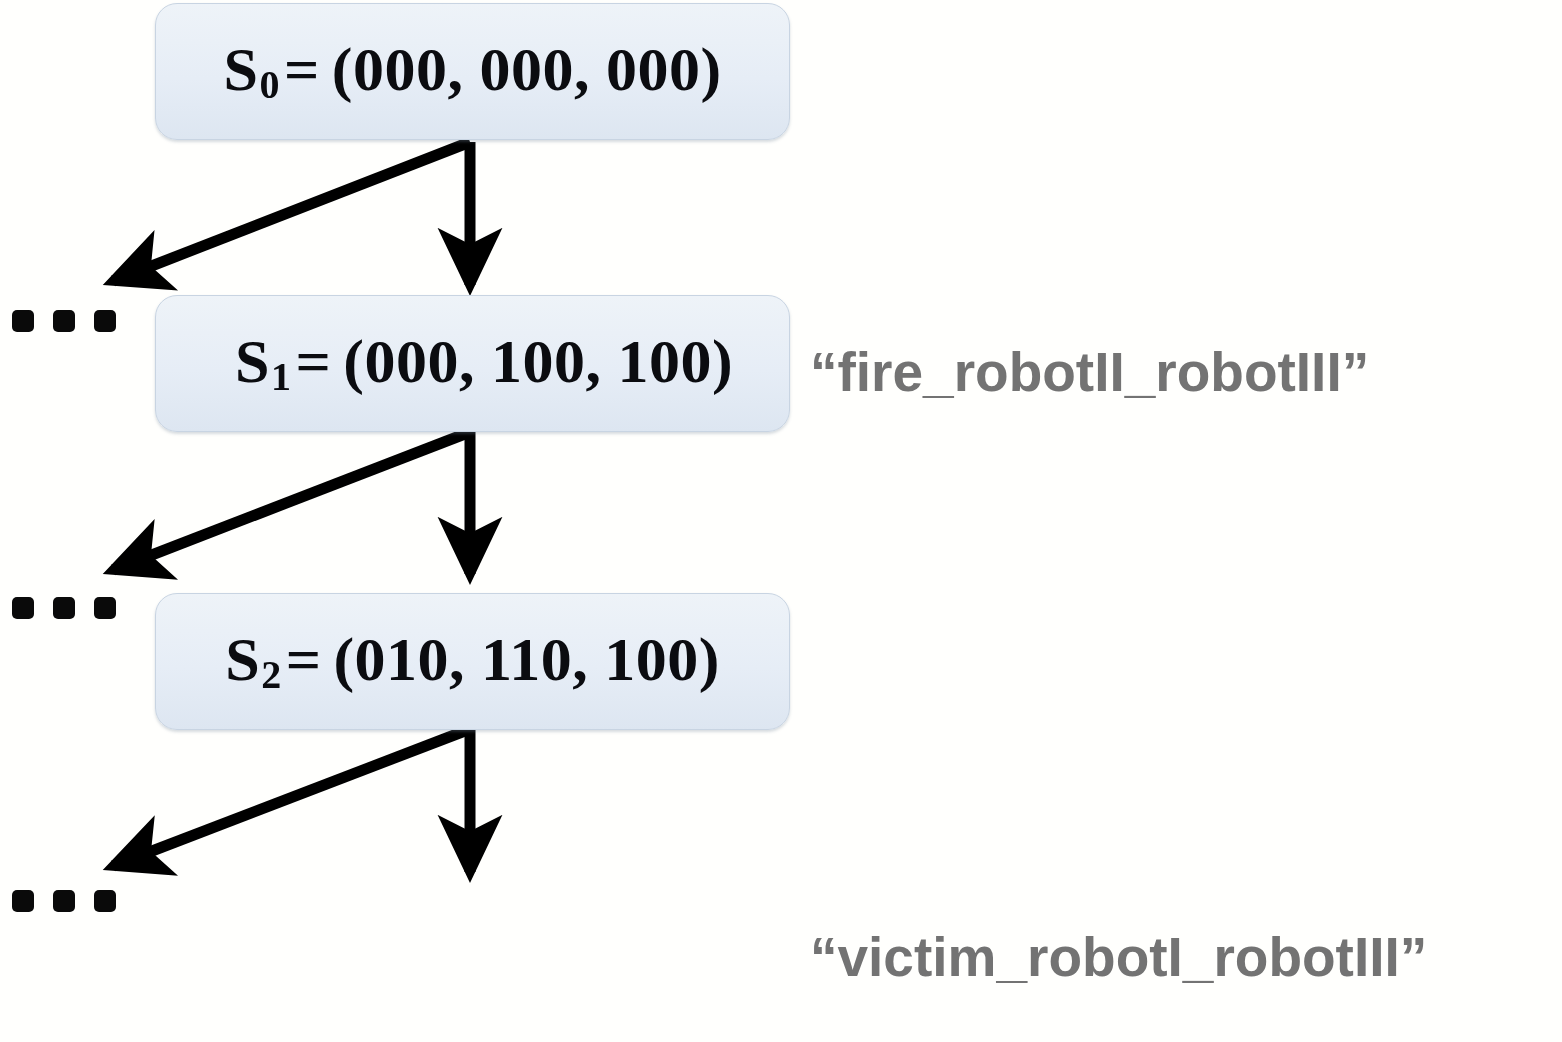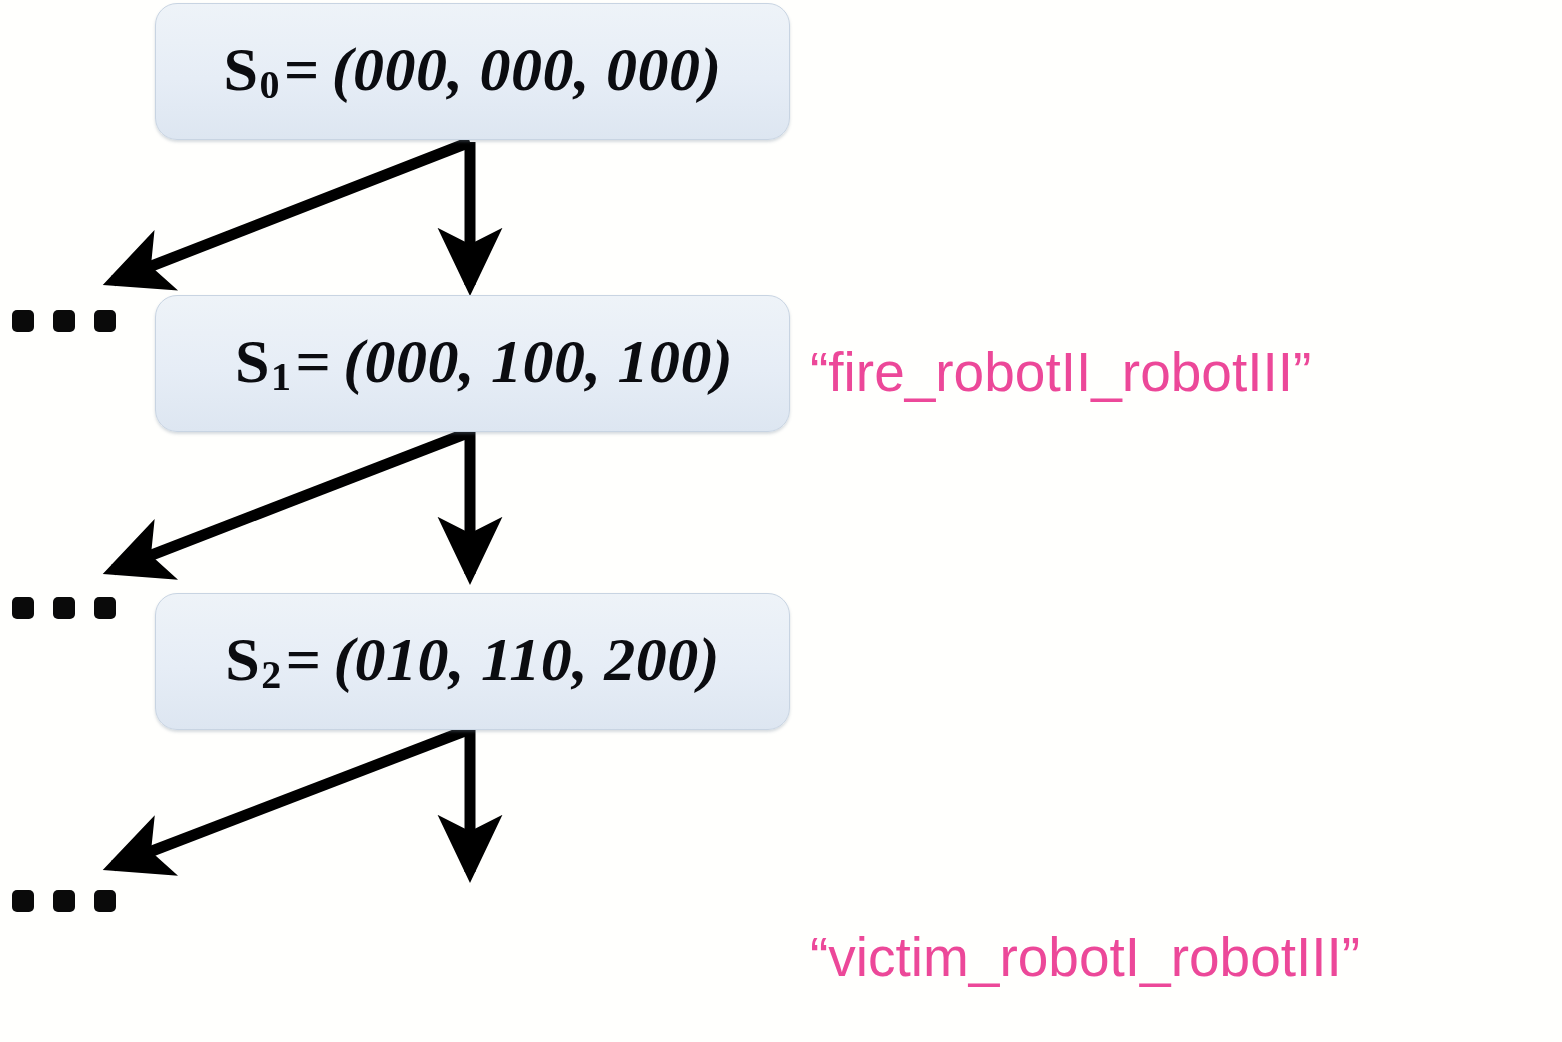--- a/index.html
+++ b/index.html
@@ -46,31 +46,30 @@
   }
   .state-label .sub {
     font-size: 40px;
     vertical-align: -0.22em;
     margin-left: 1px;
     margin-right: 4px;
     font-weight: bold;
   }
   .state-label .tuple {
     margin-left: 12px;
-    font-style: italic;
   }
 
   
   .action-label {
     position: absolute;
     left: 810px;
     font-family: "Liberation Sans", sans-serif;
-    font-weight: 400;
+    font-weight: 700;
     font-size: 55px;
-    color: #ec4899;
+    color: #737373;
     white-space: nowrap;
     line-height: 1;
   }
 
   
   .ellipsis {
     position: absolute;
     display: flex;
     gap: 19px;
     align-items: center;
@@ -136,21 +135,21 @@
   </div>
 
   <div class="state-box" style="top:295px;padding-left:23px;">
     <div class="state-label">
       <span class="sym">S</span><span class="sub">1</span><span>=</span><span class="tuple">(000, 100, 100)</span>
     </div>
   </div>
 
   <div class="state-box" style="top:593px;">
     <div class="state-label">
-      <span class="sym">S</span><span class="sub">2</span><span>=</span><span class="tuple">(010, 110, 200)</span>
+      <span class="sym">S</span><span class="sub">2</span><span>=</span><span class="tuple">(010, 110, 100)</span>
     </div>
   </div>
 
 
   <div class="action-label" style="top:345px;">“fire_robotII_robotIII”</div>
 
 
   <div class="action-label" style="top:930px;">“victim_robotI_robotIII”</div>
 
   <div class="ellipsis" style="left:12px; top:310px;">

